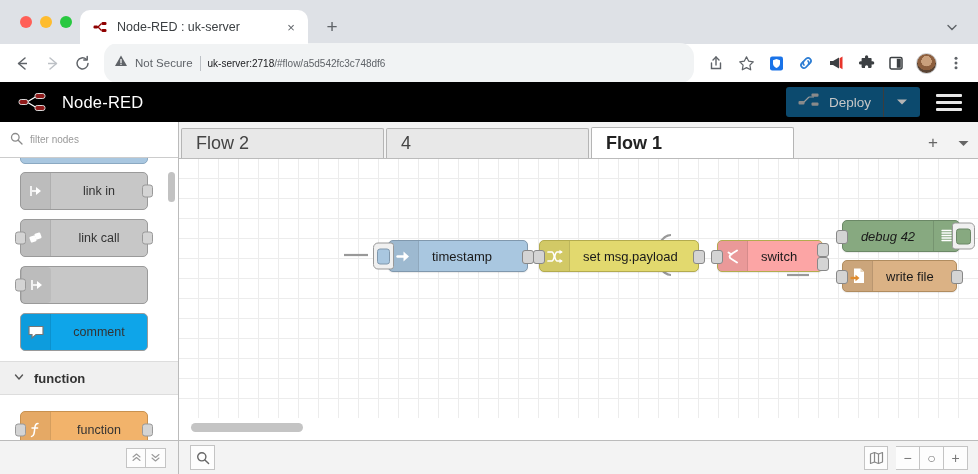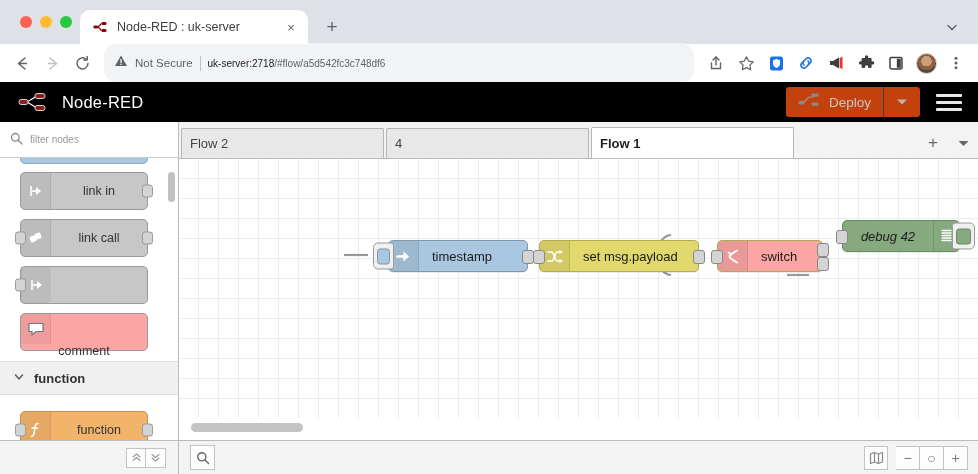--- a/index.html
+++ b/index.html
@@ -78,21 +78,21 @@
 
   
   .nr-header {
     height: 40px; background: #000; display: flex; align-items: center;
     padding-left: 18px; position: relative;
   }
   .nr-logo { width: 34px; height: 22px; position: relative; flex: 0 0 34px; }
   .nr-title { color: #fff; font-size: 16.5px; margin-left: 10px; letter-spacing: .2px; }
   .nr-spacer { flex: 1; }
   .deploy-btn {
-    height: 30px; background: #c2410c; display: flex; align-items: center;
+    height: 30px; background: #0c4a6e; display: flex; align-items: center;
     border-radius: 3px; margin-right: 16px; color: #bbb;
   }
   .deploy-main {
     display: flex; align-items: center; gap: 9px; padding: 0 12px 0 12px;
     height: 100%; border-right: 1px solid #3d3d3d;
   }
   .deploy-label { font-size: 13.5px; color: #c7c7c7; }
   .deploy-caret { padding: 0 12px; display: flex; align-items: center; }
   .hamburger {
     width: 26px; margin-right: 16px; display: flex; flex-direction: column;
@@ -134,21 +134,21 @@
     flex: 1; display: flex; align-items: center; justify-content: center;
     font-size: 12.5px; color: #333;
   }
   .port {
     position: absolute; width: 11px; height: 13px; background: #d4d4d4;
     border: 1px solid #999; border-radius: 3px; top: 50%;
     transform: translateY(-50%);
   }
   .port.in { left: -6px; }
   .port.out { right: -6px; }
-  .pnode.white { background: #fca5a5; flex-direction: column; }
+  .pnode.white { background: #0ea5e9; }
   .pnode.blue  { background: #a9c7e0; border-color: #8ba9c2; }
   .pnode.orange{ background: #f2b36b; border-color: #c8914f; }
   .pnode.yellow{ background: #dfd37a; border-color: #b5aa53; }
 
   .cat-header {
     height: 34px; background: #f0f0f0; border-top: 1px solid #ddd;
     border-bottom: 1px solid #ddd; display: flex; align-items: center;
     gap: 9px; padding-left: 13px; margin-top: 10px;
   }
   .cat-name { font-size: 13px; font-weight: bold; color: #333; }
@@ -160,22 +160,22 @@
 
   
   .canvas-wrap { flex: 1; position: relative; overflow: hidden; background: #fff; }
   .tabbar {
     height: 37px; background: #f3f3f3; border-bottom: 1px solid #bbb;
     display: flex; align-items: flex-end; position: relative;
   }
   .ftab {
     height: 30px; min-width: 203px; background: #e8e8e8;
     border: 1px solid #b5b5b5; border-bottom: none;
-    display: flex; align-items: center; padding-left: 8px;
-    font-size: 13px; color: #444; margin-left: 2px; border-radius: 2px 2px 0 0;
+    display: flex; align-items: center; padding-left: 14px;
+    font-size: 18px; color: #444; margin-left: 2px; border-radius: 2px 2px 0 0;
   }
   .ftab.active {
     background: #fff; font-weight: bold; color: #222; height: 31px;
     border-color: #b5b5b5;
   }
   .tabbar-spacer { flex: 1; }
   .tabbar-btn {
     width: 30px; height: 30px; display: flex; align-items: center;
     justify-content: center; color: #666; font-size: 17px;
   }
@@ -605,20 +605,33 @@
         <svg width="15" height="16" viewBox="0 0 15 16">
             <path d="M3 2.5 H12 M3 5 H12 M3 7.5 H12 M3 10 H12 M3 12.5 H12" stroke="#fff" stroke-width="1.3" stroke-linecap="round"></path>
           </svg>
       </span>
       <span class="debug-btn">
           <i></i>
         </span>
       <span class="fport" style="left:-7px; top:9px;"></span>
     </div>
 
+    <div class="fnode fn-file" style="left:663px; top:138px; width:115px;">
+      <span class="fn-icon">
+        <svg width="18" height="18" viewBox="0 0 18 18">
+            <path d="M5 1.5 H11.5 L15 5 V16 H5 Z" fill="#fff"></path>
+            <path d="M11.5 1.5 V5 H15" fill="#e8d5bb"></path>
+            <path d="M1.5 11 H8" stroke="#e08b2e" stroke-width="2.4"></path>
+            <path d="M6.5 7.8 L10.5 11 L6.5 14.2 Z" fill="#e08b2e"></path>
+          </svg>
+      </span>
+      <span class="fn-label">write file</span>
+      <span class="fport" style="left:-7px; top:9px;"></span>
+      <span class="fport" style="right:-7px; top:9px;"></span>
+    </div>
 
     <div class="canvas-hscroll"></div>
   </div>
 </div>
 
 <div class="statusbar">
   <div class="sb-left">
     <span class="sb-sq">
       <svg width="11" height="11" viewBox="0 0 11 11">
           <path d="M2 5 L5.5 2 L9 5 M2 8.5 L5.5 5.5 L9 8.5" stroke="#9a9a9a" stroke-width="1.1" fill="none" stroke-linecap="round" stroke-linejoin="round"></path>

